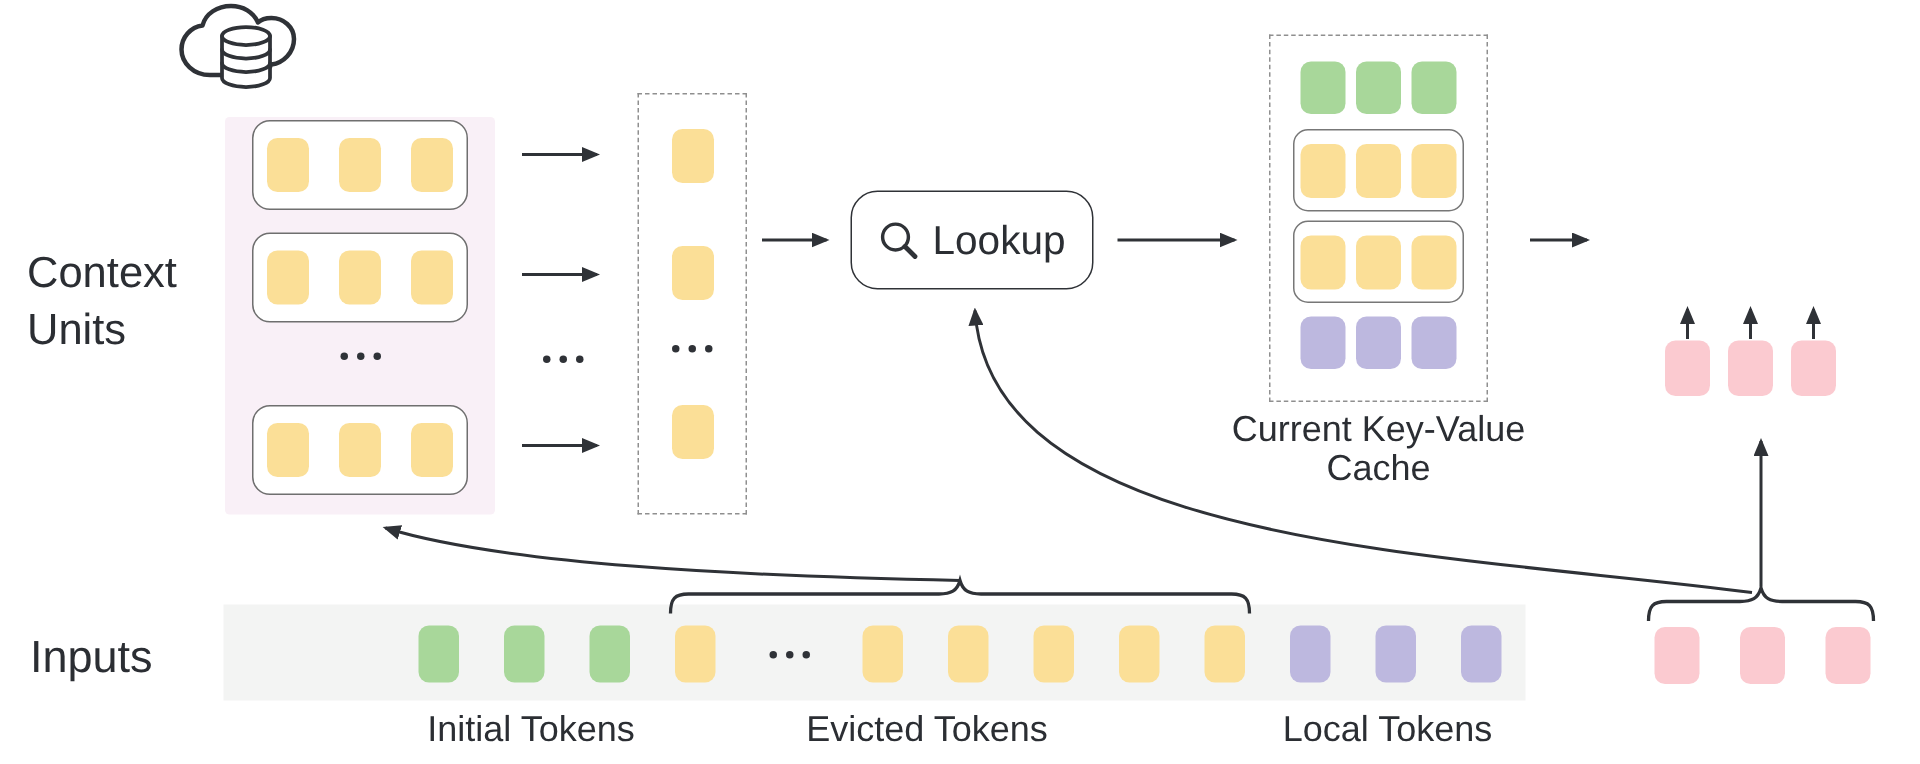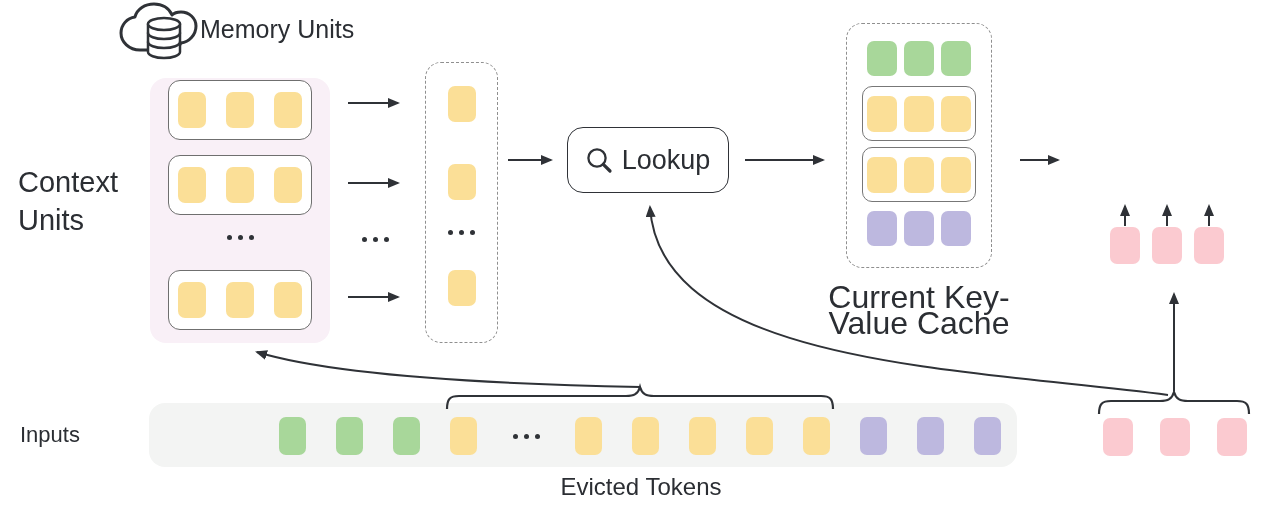--- a/index.html
+++ b/index.html
@@ -52,21 +52,21 @@
   .llm-in-row{left:1110px;top:227px;display:flex;gap:12px;}
   .llm-in-row .token{width:30px;height:37px;}
   
   .strip{left:149px;top:403px;width:868px;height:64px;}
   .strip-row{left:279px;top:417px;display:flex;gap:30px;align-items:center;}
   .strip-row .dots{width:38px;}
   .cur-row{left:1103px;top:418px;display:flex;gap:27px;}
   .cur-row .token{width:30px;height:38px;}
   .under-lbl{top:473px;font-size:24px;white-space:nowrap;transform:translateX(-50%);}
   svg.overlay{position:absolute;left:0;top:0;z-index:6;pointer-events:none;}
-  .boxes{z-index:2;border-radius:16px;}
+  .boxes{z-index:2;}
 </style>
 </head>
 <body>
 
 <div class="canvas">
 
   <div class="abs boxes mem-box" style="background: rgb(249, 240, 247);">
     <div class="mem-col">
       <div class="mem-unit">
           <div class="token" style="background: rgb(251, 223, 151);"></div>
@@ -169,26 +169,27 @@
       <div class="token" style="background: rgb(189, 184, 223);"></div>
       <div class="token" style="background: rgb(189, 184, 223);"></div>
       <div class="token" style="background: rgb(189, 184, 223);"></div>
     </div>
   <div class="abs boxes cur-row">
       <div class="token" style="background: rgb(251, 202, 208);"></div>
       <div class="token" style="background: rgb(251, 202, 208);"></div>
       <div class="token" style="background: rgb(251, 202, 208);"></div>
     </div>
 
-  <div class="abs lbl" style="left:200px;top:15px;font-size:25px;">Memory Units</div>
   <div class="abs lbl" style="left:18px;top:163px;width:122px;font-size:29px;line-height:38px;">Context Units</div>
-  <div class="abs lbl center-text" style="left:818px;top:284px;width:202px;font-size:32px;line-height:26px;">Current Key-Value Cache</div>
-  <div class="abs lbl" style="left:20px;top:422px;font-size:22px;text-align:center;">Inputs</div>
+  <div class="abs lbl center-text" style="left:818px;top:274px;width:202px;font-size:24px;line-height:26px;">Current Key-Value Cache</div>
+  <div class="abs lbl" style="left:20px;top:422px;font-size:30px;text-align:center;">Inputs</div>
   <div class="abs lbl" style="left:163px;top:411px;width:112px;font-size:23px;line-height:21px;">Past Key-Value</div>
-  <div class="abs lbl under-lbl" style="left:641px;">Evicted Tokens</div>
+  <div class="abs lbl under-lbl" style="left:354px;">Initial Tokens</div>
+  <div class="abs lbl under-lbl" style="left:618px;">Evicted Tokens</div>
+  <div class="abs lbl under-lbl" style="left:925px;">Local Tokens</div>
 
   <svg class="overlay" width="1280" height="509" viewBox="0 0 1280 509">
     <defs>
       <marker id="ah" viewBox="0 0 12 10" refX="10" refY="5" markerWidth="12" markerHeight="10" orient="auto-start-reverse" markerUnits="userSpaceOnUse">
         <path d="M0 0 L12 5 L0 10 Z" fill="#2f3237"></path>
       </marker>
     </defs>
 
     <g stroke="#2f3237" stroke-linejoin="round" stroke-linecap="round" fill="#fff">
       <path d="M140 50 C129 50 121 42 121 33 C121 25 127 18 135 17 C137 9 145 4 154 4 C162 4 169 8 172 15 C174 13 178 12 181 12 C189 12 196 18 196 26 C196 35 189 42 181 43 C179 47 175 50 170 50 L140 50 Z" stroke-width="3"></path>

